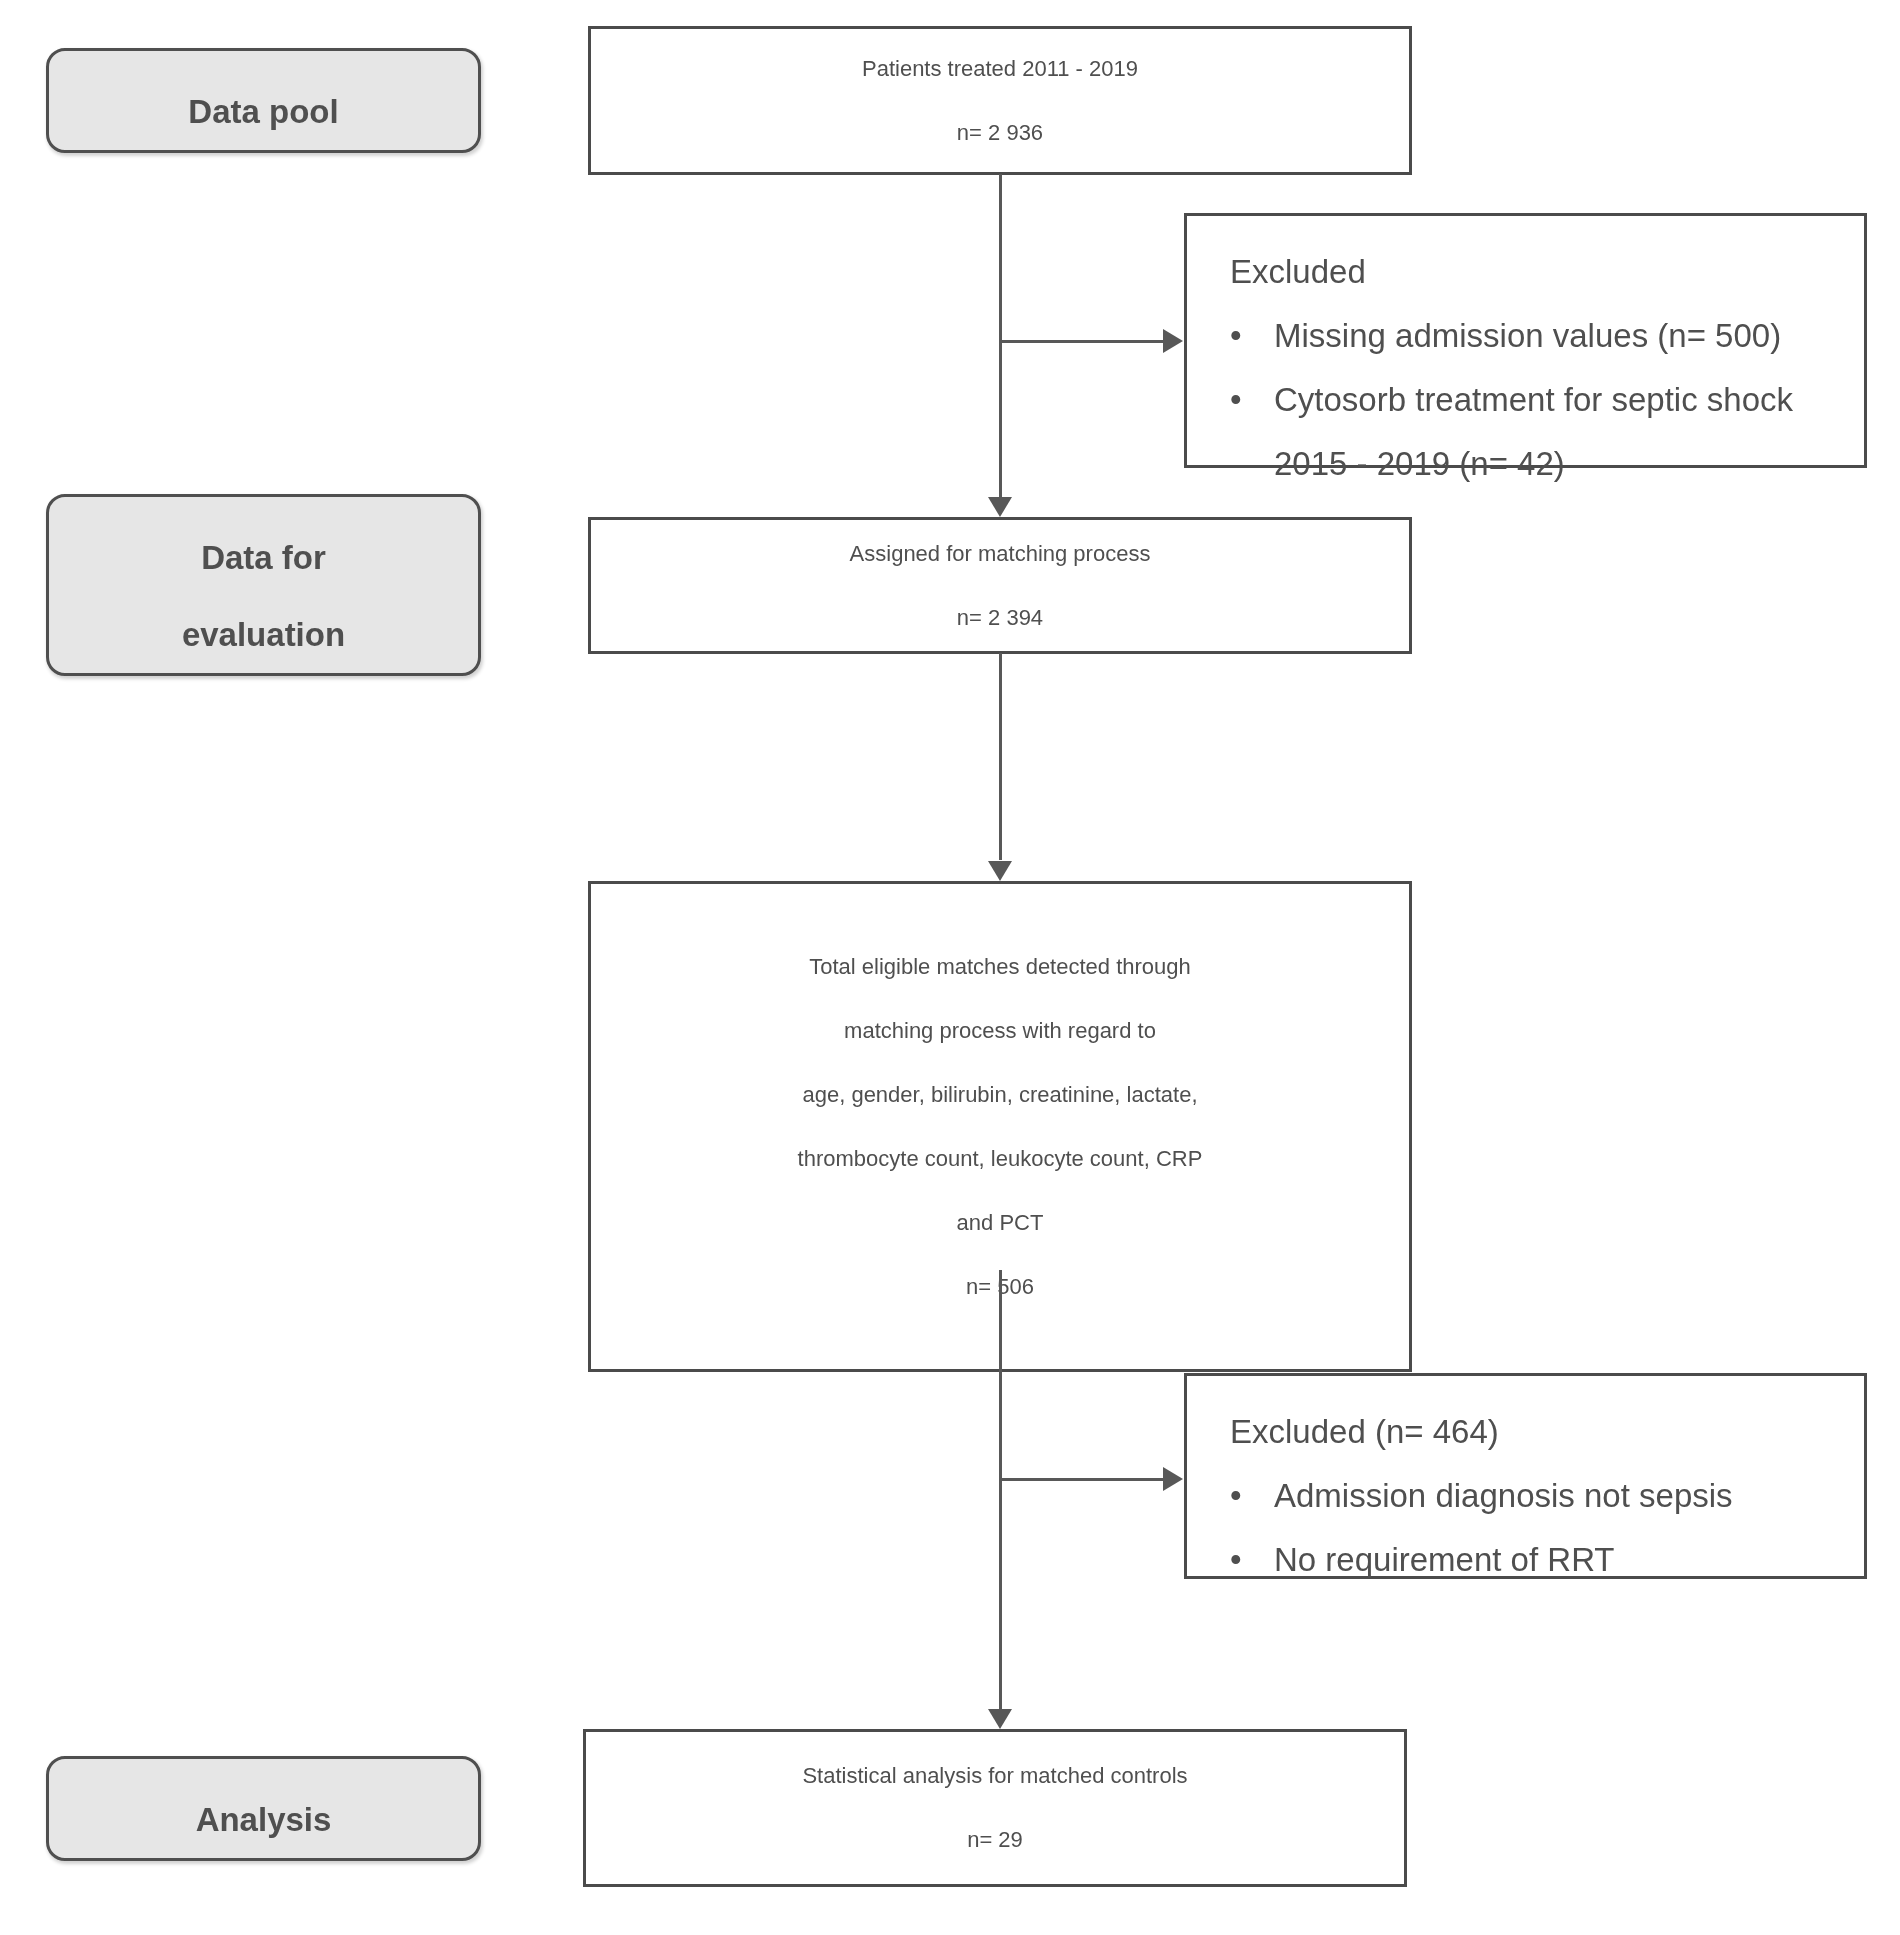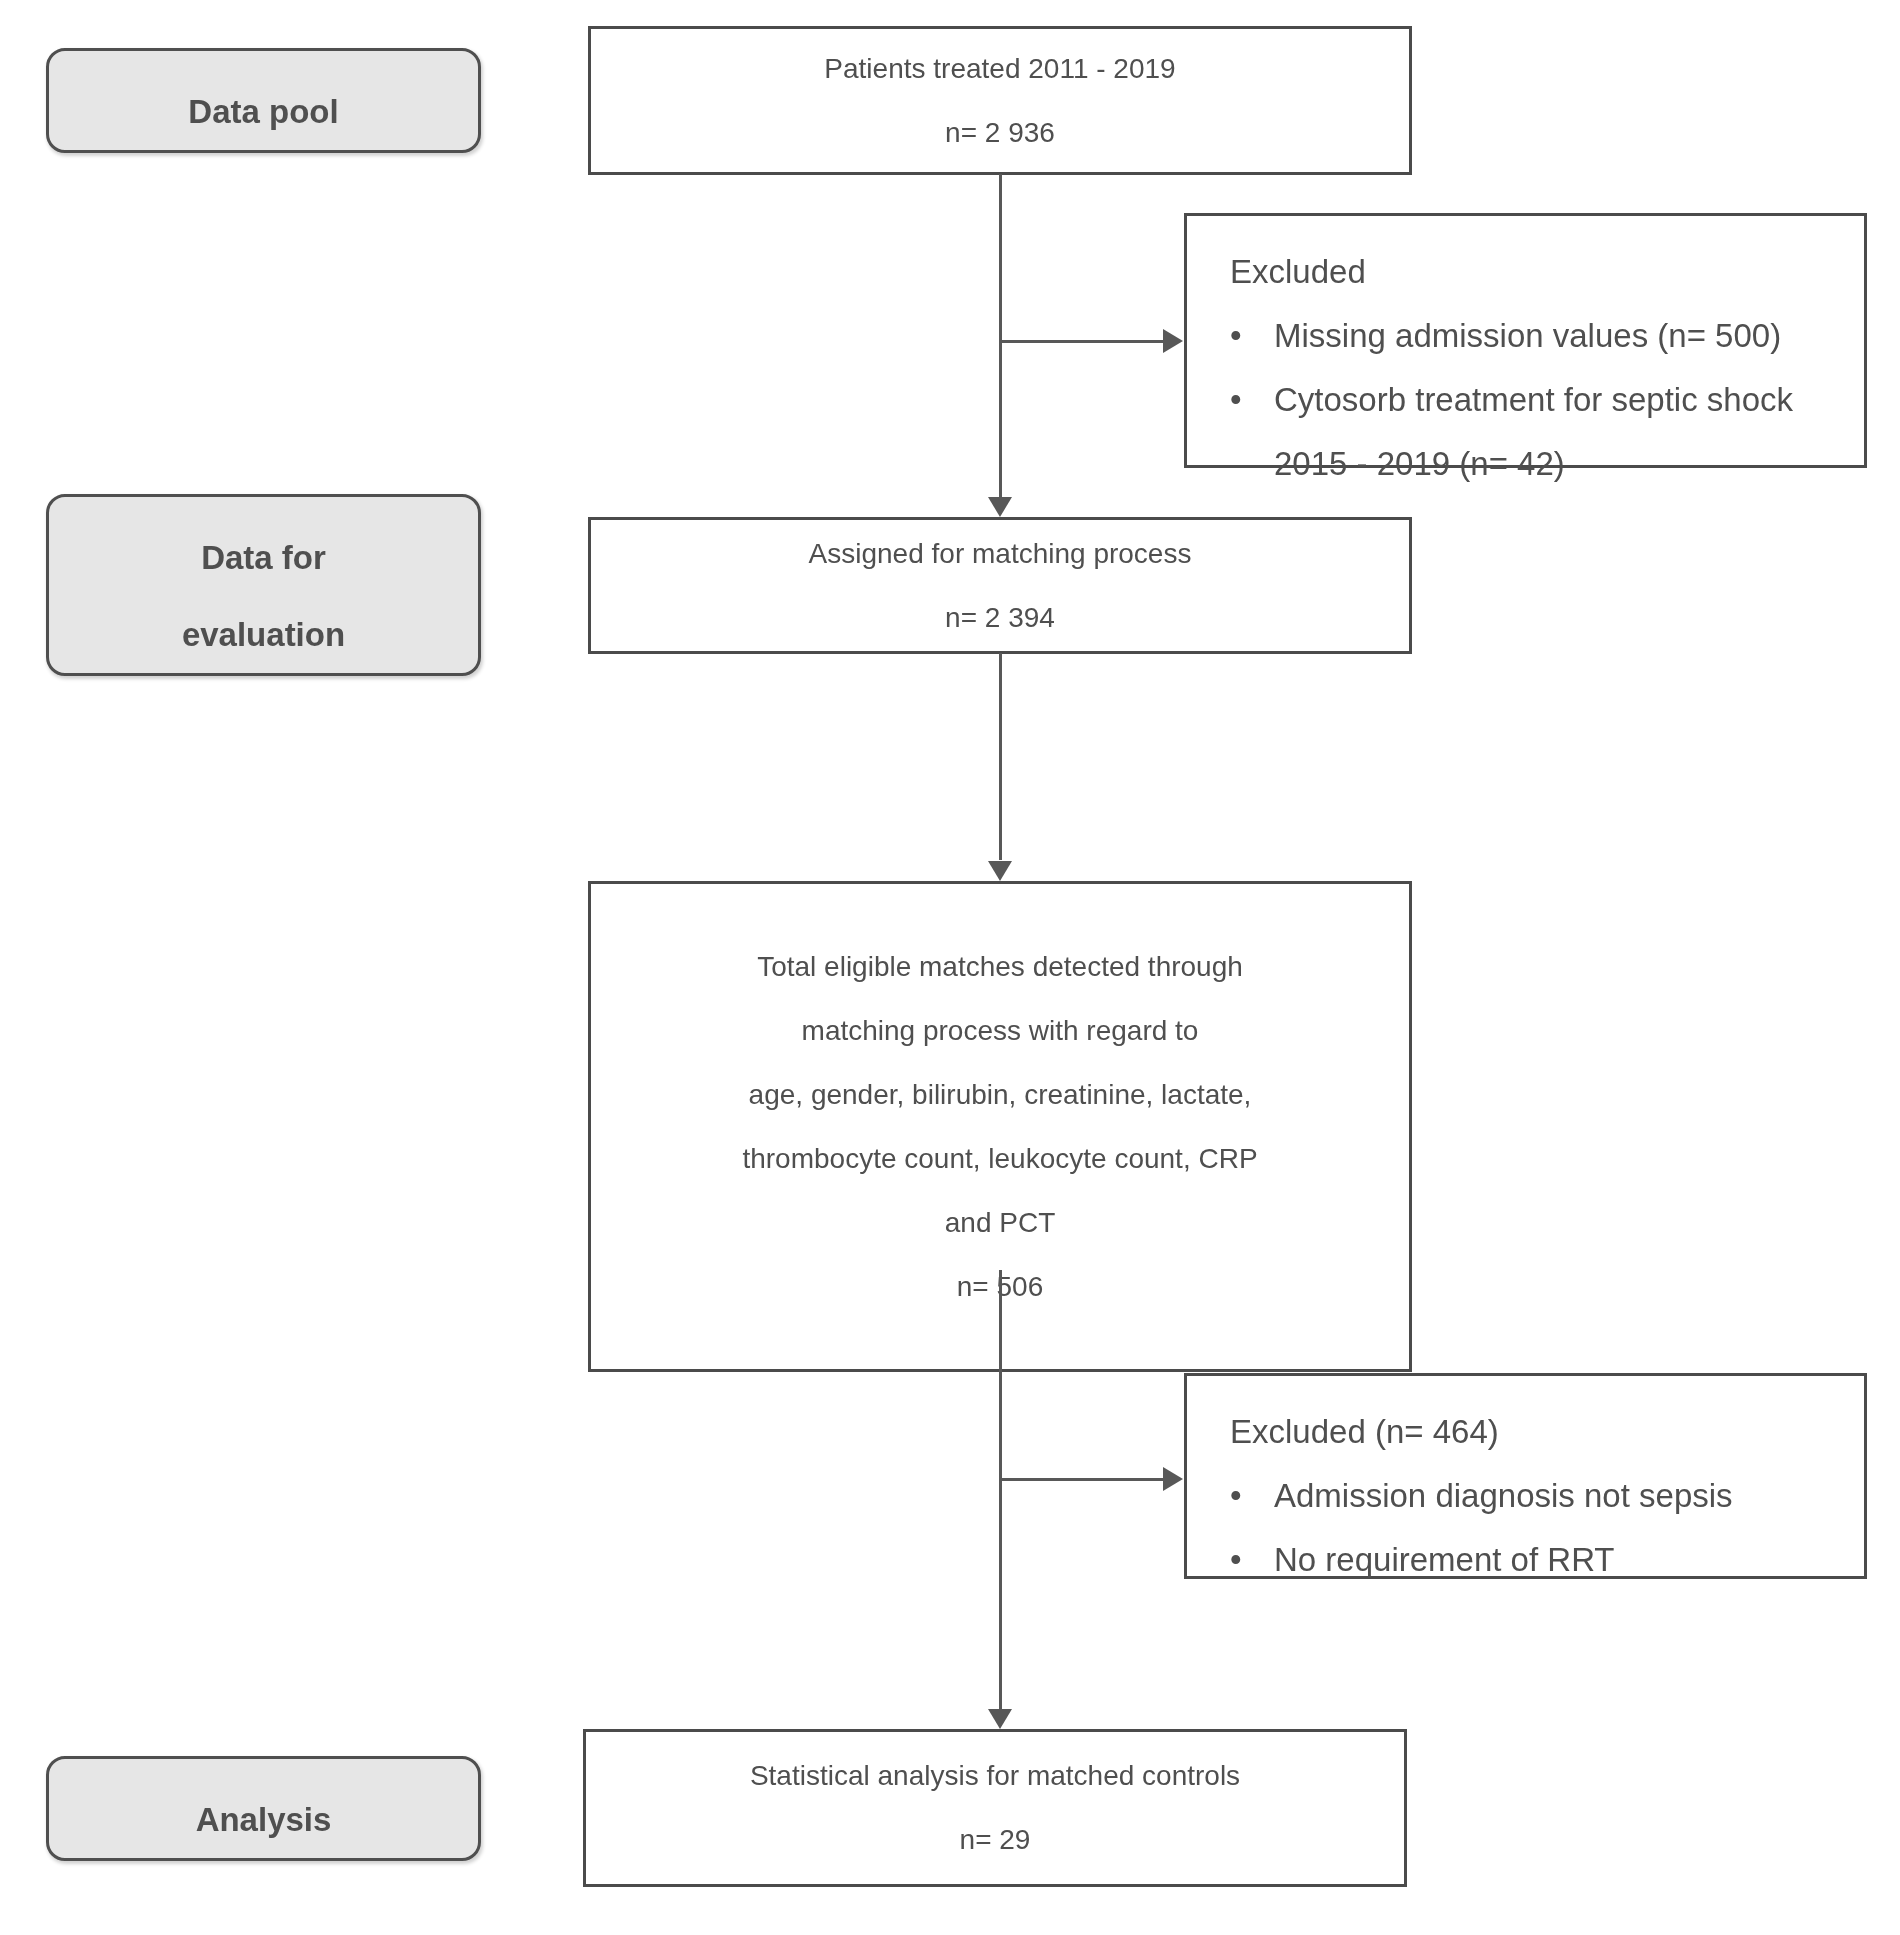--- a/index.html
+++ b/index.html
@@ -40,21 +40,21 @@
   .flow {
     position: absolute;
     left: 588px;
     width: 824px;
     background: #ffffff;
     border: 3px solid #4b4b4b;
     display: flex;
     align-items: center;
     justify-content: center;
     text-align: center;
-    font-size: 28px;
+    font-size: 22px;
     line-height: 64px;
     white-space: pre-line;
   }
   #flow-patients  { top: 26px;   height: 149px; }
   #flow-assigned  { top: 517px;  height: 137px; }
   #flow-total     { top: 881px; height: 491px; }
   #flow-stat      { top: 1729px; left: 583px; height: 158px; }
 
   
   .excl {

